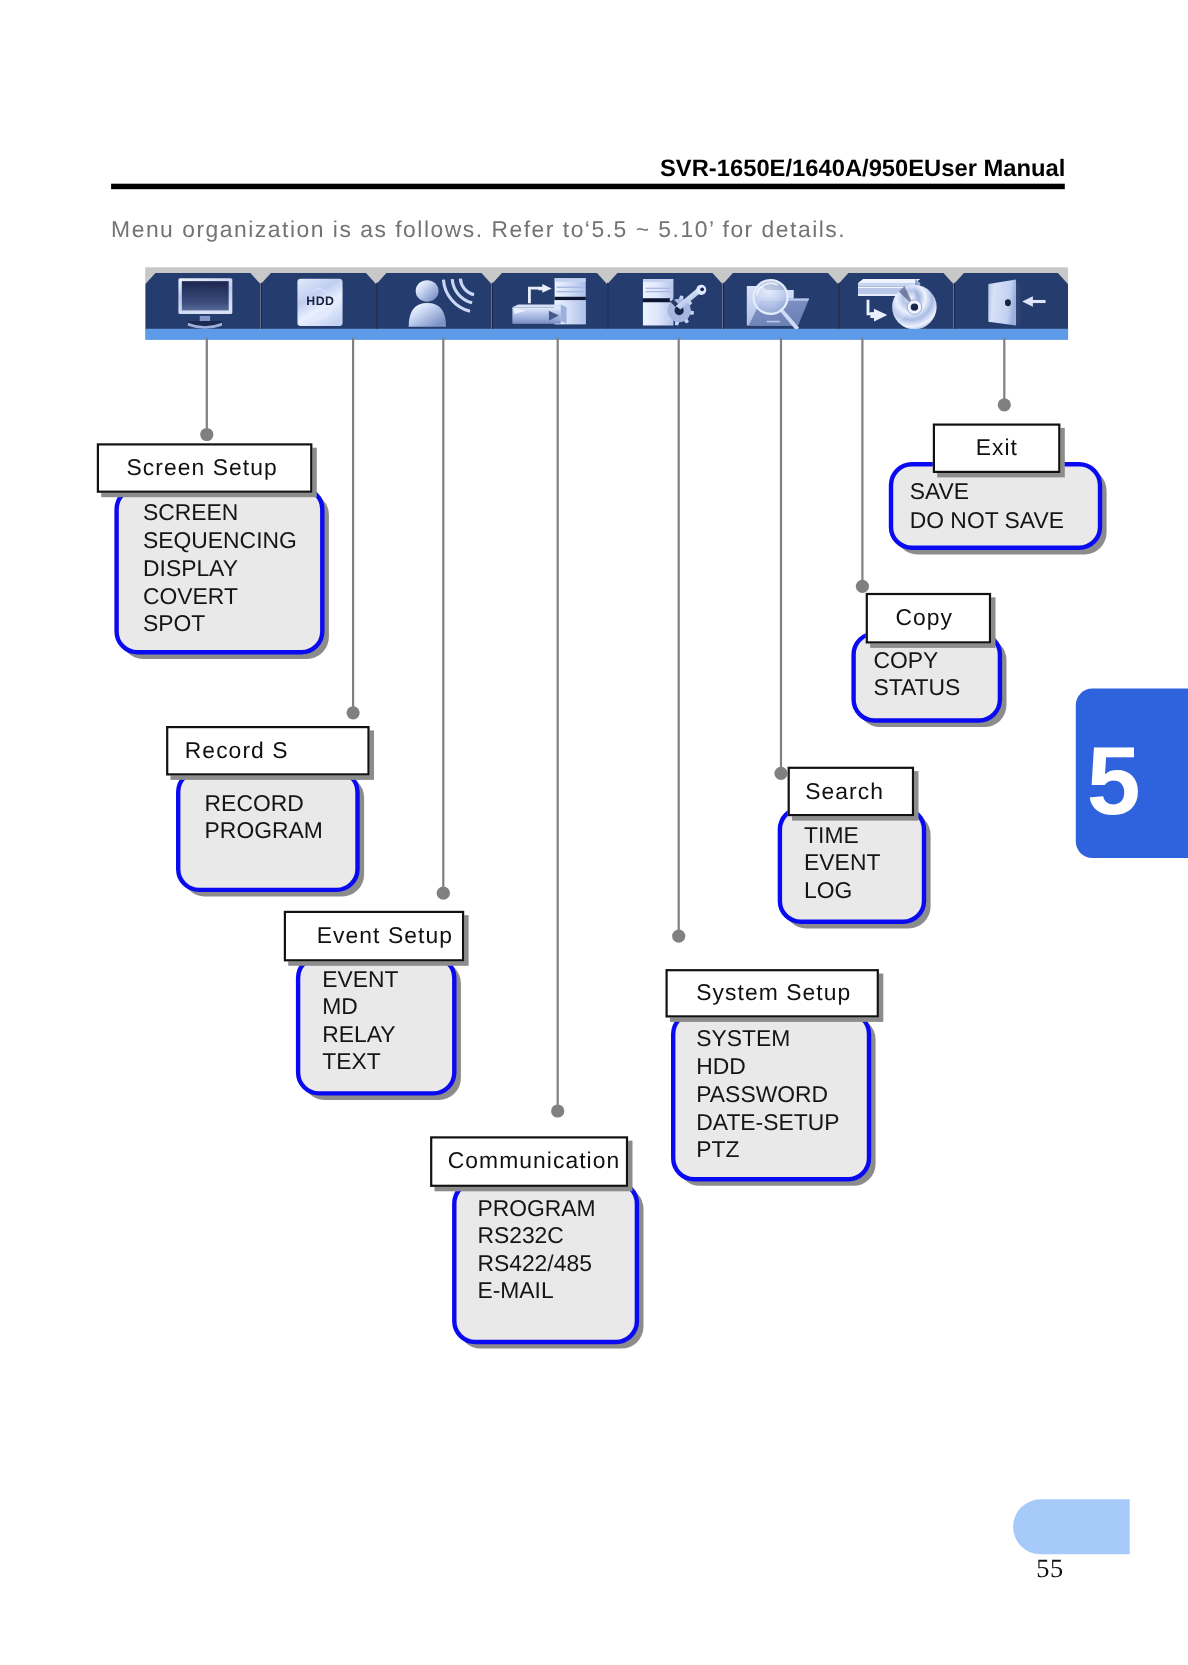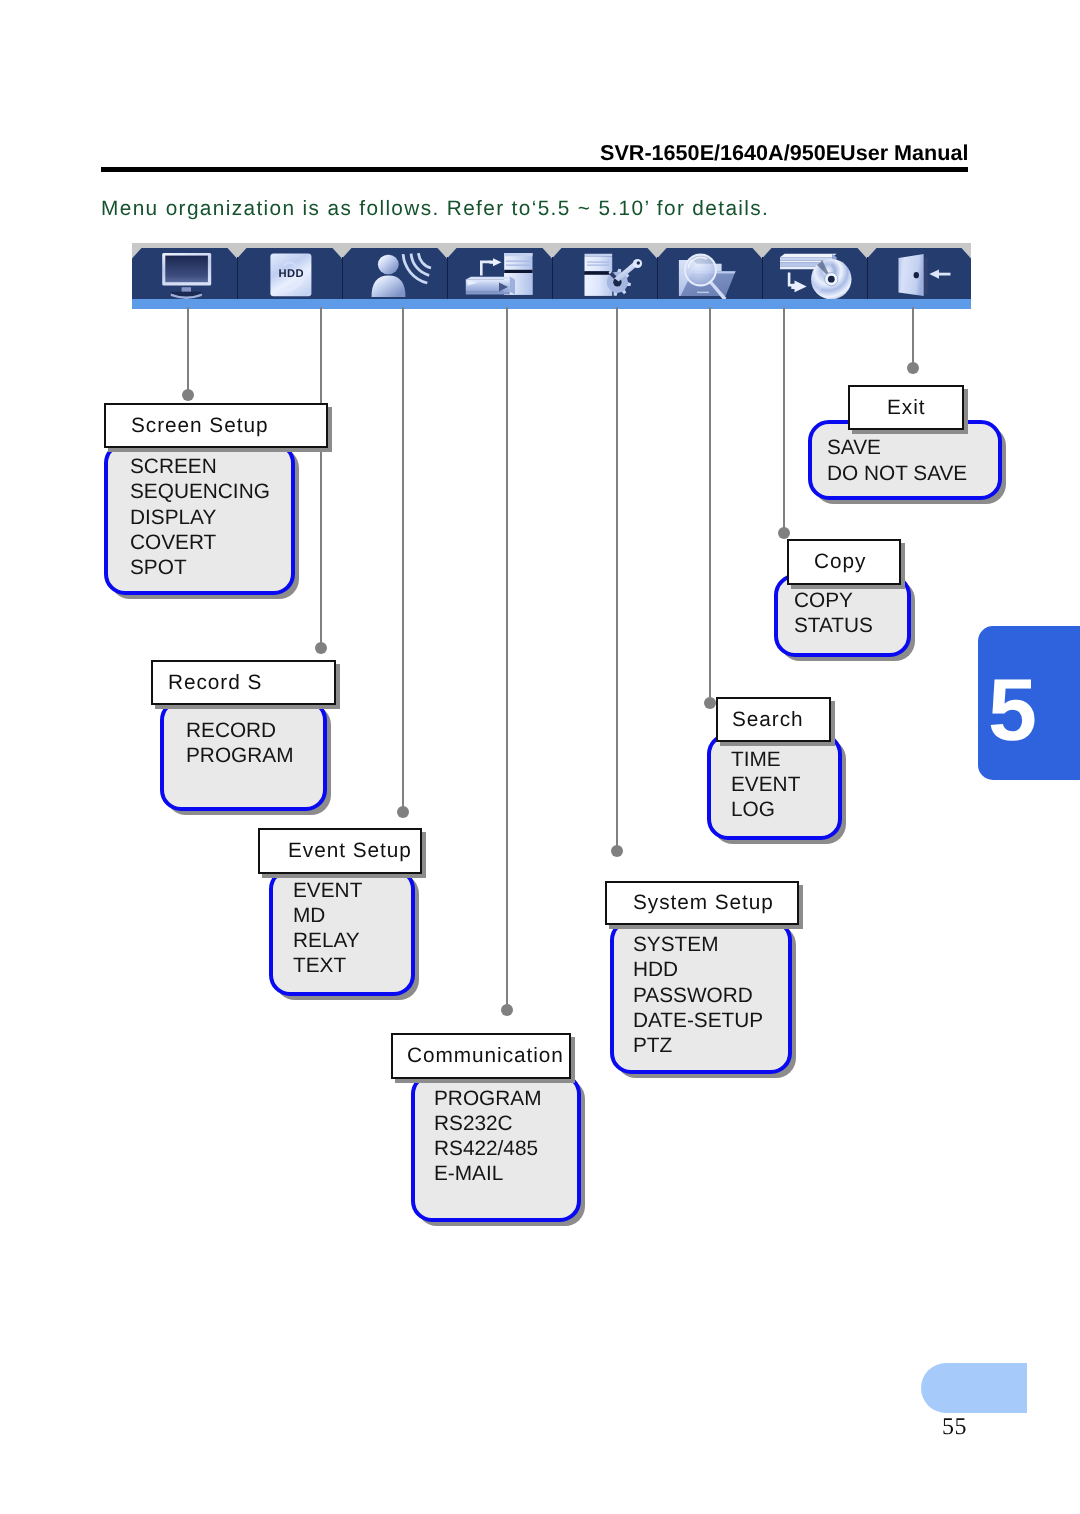--- a/index.html
+++ b/index.html
@@ -7,21 +7,21 @@
   body{width:1080px;height:1514px;background:#ffffff;overflow:hidden;
        font-family:"Liberation Sans",sans-serif;
        -webkit-font-smoothing:antialiased;text-rendering:geometricPrecision;}
   .page{position:relative;width:1080px;height:1514px;transform:translateZ(0);}
 
   
   .hdr-title{position:absolute;left:600px;top:140px;font-size:21.6px;font-weight:bold;
              color:#000;letter-spacing:0px;white-space:nowrap;font-family:"Liberation Sans",sans-serif;}
   .hdr-rule{position:absolute;left:101px;top:167px;width:867px;height:5px;background:#000;}
 
-  .intro{position:absolute;left:101px;top:197px;font-size:20.8px;color:#14532d;
+  .intro{position:absolute;left:101px;top:197px;font-size:20.8px;color:#737373;
          letter-spacing:1.37px;white-space:nowrap;}
 
   
   .toolbar{position:absolute;left:132px;top:243px;width:839px;height:66px;}
   .tb-strip{position:absolute;left:0;top:0;width:839px;height:57px;background:#c8c8c8;}
   .tb-base{position:absolute;left:0;top:56px;width:839px;height:10px;background:#5d9ae7;}
   .tb-btn{position:absolute;top:5px;height:51px;
           background:#253d6e;
           clip-path:polygon(0 10.5px, 9.5px 0, calc(100% - 9.5px) 0, 100% 10.5px, 100% 100%, 0 100%);}
   .tb-btn svg{position:absolute;left:0;top:-5px;}
@@ -314,21 +314,21 @@
 
     <div class="grp">
       <div class="body" style="left:104px;top:442px;width:191px;height:153px"></div>
       <div class="items" style="left:130px;top:454.1px">
         <div>SCREEN</div>
         <div>SEQUENCING</div>
         <div>DISPLAY</div>
         <div>COVERT</div>
         <div>SPOT</div>
       </div>
-      <div class="cap" style="left:104px;top:403px;width:224px;height:45px">
+      <div class="cap" style="left:88px;top:403px;width:196px;height:45px">
         <span style="left:25px">Screen Setup</span>
       </div>
     </div>
 
     <div class="grp">
       <div class="body" style="left:160px;top:699px;width:167px;height:112px"></div>
       <div class="items" style="left:186px;top:718.0px">
         <div>RECORD</div>
         <div>PROGRAM</div>
       </div>

